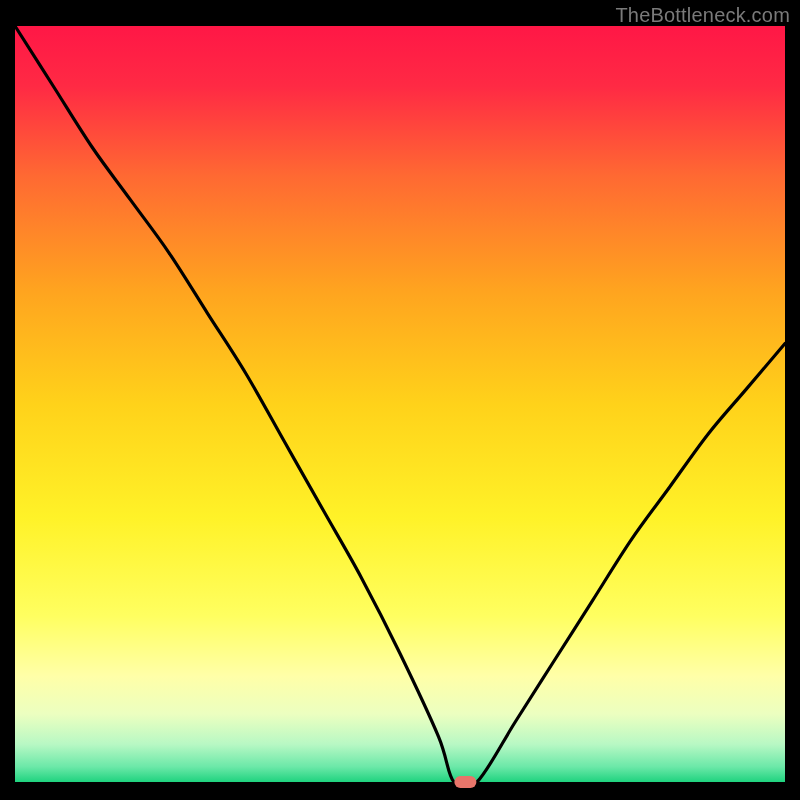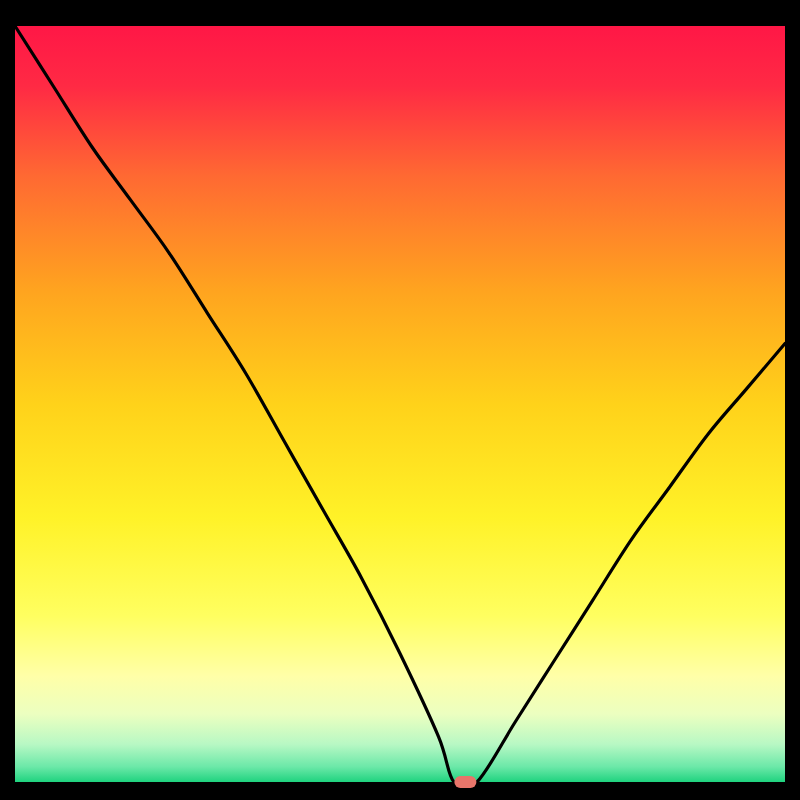--- a/index.html
+++ b/index.html
@@ -24,20 +24,21 @@
     letter-spacing: 0.2px;
   }
   svg {
     display: block;
   }
 </style>
 </head>
 <body>
 
 <div class="wrap">
+  <div class="watermark">TheBottleneck.com</div>
 
   <svg width="800" height="800" viewBox="0 0 800 800">
     <defs>
 
       <linearGradient id="bg" x1="0" y1="0" x2="0" y2="1">
         <stop offset="0%" stop-color="#ff1746"></stop>
         <stop offset="8%" stop-color="#ff2a44"></stop>
         <stop offset="20%" stop-color="#ff6a32"></stop>
         <stop offset="35%" stop-color="#ffa41f"></stop>
         <stop offset="50%" stop-color="#ffd21a"></stop>

